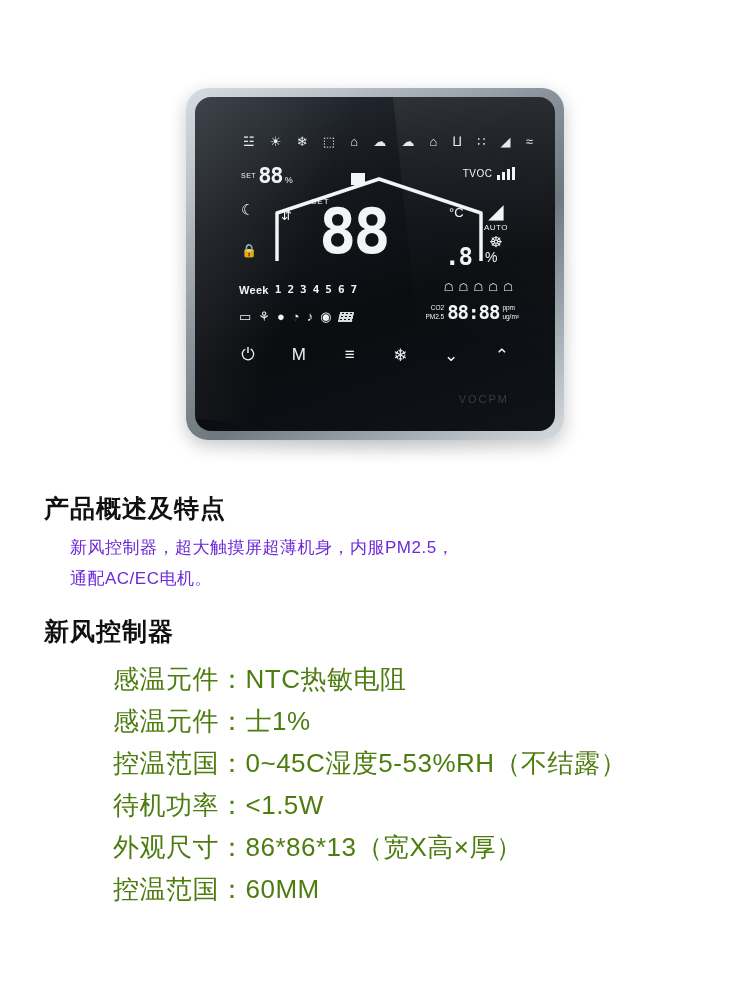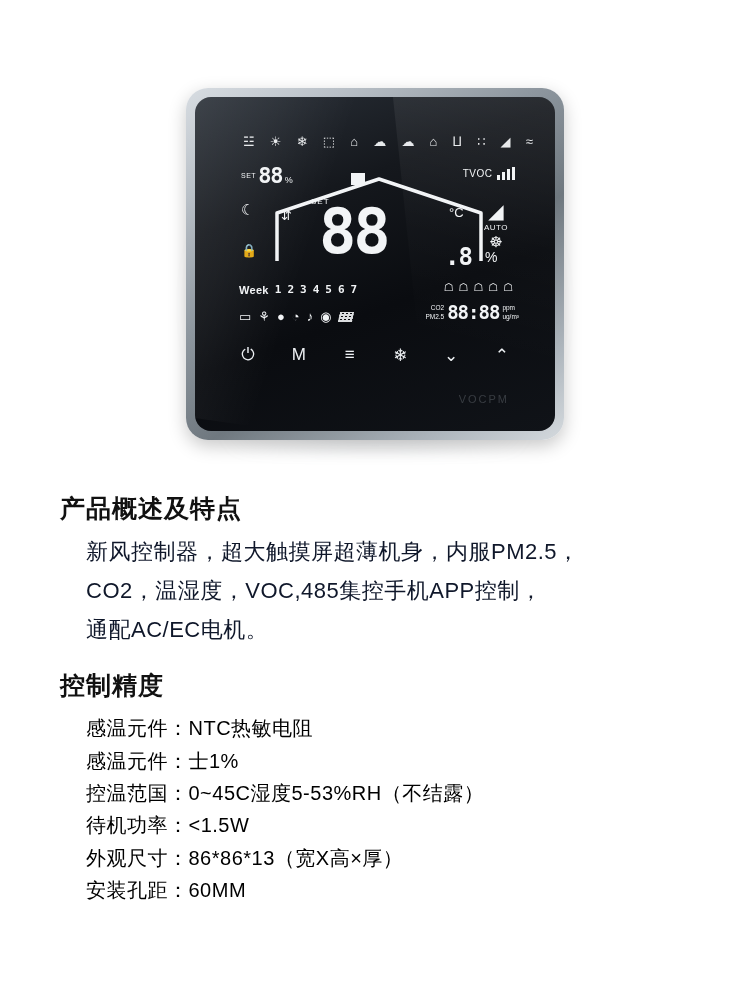--- a/index.html
+++ b/index.html
@@ -274,52 +274,53 @@
     right: 46px;
     bottom: 26px;
     font-size: 11px;
     letter-spacing: 2px;
     color: rgba(200,210,220,0.22);
   }
 
   
   .content {
     position: absolute;
-    left: 16px;
+    left: 0;
     top: 470px;
     width: 675px;
     padding: 0 44px;
     box-sizing: border-box;
   }
   h2.section-title {
     font-family: "Liberation Sans", sans-serif;
     font-weight: bold;
     font-size: 25px;
     margin: 22px 0 10px 0;
     letter-spacing: 1px;
     color: #111;
   }
   .para {
-    font-size: 22px;
+    font-size: 17px;
     line-height: 1.58;
     margin: 0 0 4px 0;
     padding-left: 26px;
     letter-spacing: 0.5px;
-    color: #0f172a;
+    color: #6d28d9;
   }
   ul.spec-list {
     list-style: none;
     margin: 6px 0 0 0;
     padding: 0 0 0 26px;
   }
   ul.spec-list li {
-    font-size: 20px;
+    font-size: 26px;
     line-height: 1.62;
     letter-spacing: 0.5px;
-    color: #000000;
+    color: #4d7c0f;
+    margin-left: 43px;
   }
 </style>
 </head>
 <body>
 
 <div class="product-image-wrap">
   <div class="device-shadow"></div>
   <div class="device-body">
     <div class="device-screen">
 
@@ -433,25 +434,24 @@
       <div class="glass-gloss"></div>
       <div class="glass-gloss2"></div>
     </div>
   </div>
 </div>
 
 <div class="content">
 
   <h2 class="section-title">产品概述及特点</h2>
   <p class="para">新风控制器，超大触摸屏超薄机身，内服PM2.5，</p>
-  <p class="para">CO2，温湿度，VOC,485集控手机APP控制，</p>
   <p class="para">通配AC/EC电机。</p>
 
-  <h2 class="section-title">控制精度</h2>
+  <h2 class="section-title">新风控制器</h2>
   <ul class="spec-list">
     <li>感温元件：NTC热敏电阻</li>
     <li>感温元件：士1%</li>
     <li>控温范国：0~45C湿度5-53%RH（不结露）</li>
     <li>待机功率：&lt;1.5W</li>
     <li>外观尺寸：86*86*13（宽X高×厚）</li>
-    <li>安装孔距：60MM</li>
+    <li>控温范国：60MM</li>
   </ul>
 </div>
 
 </body></html>

